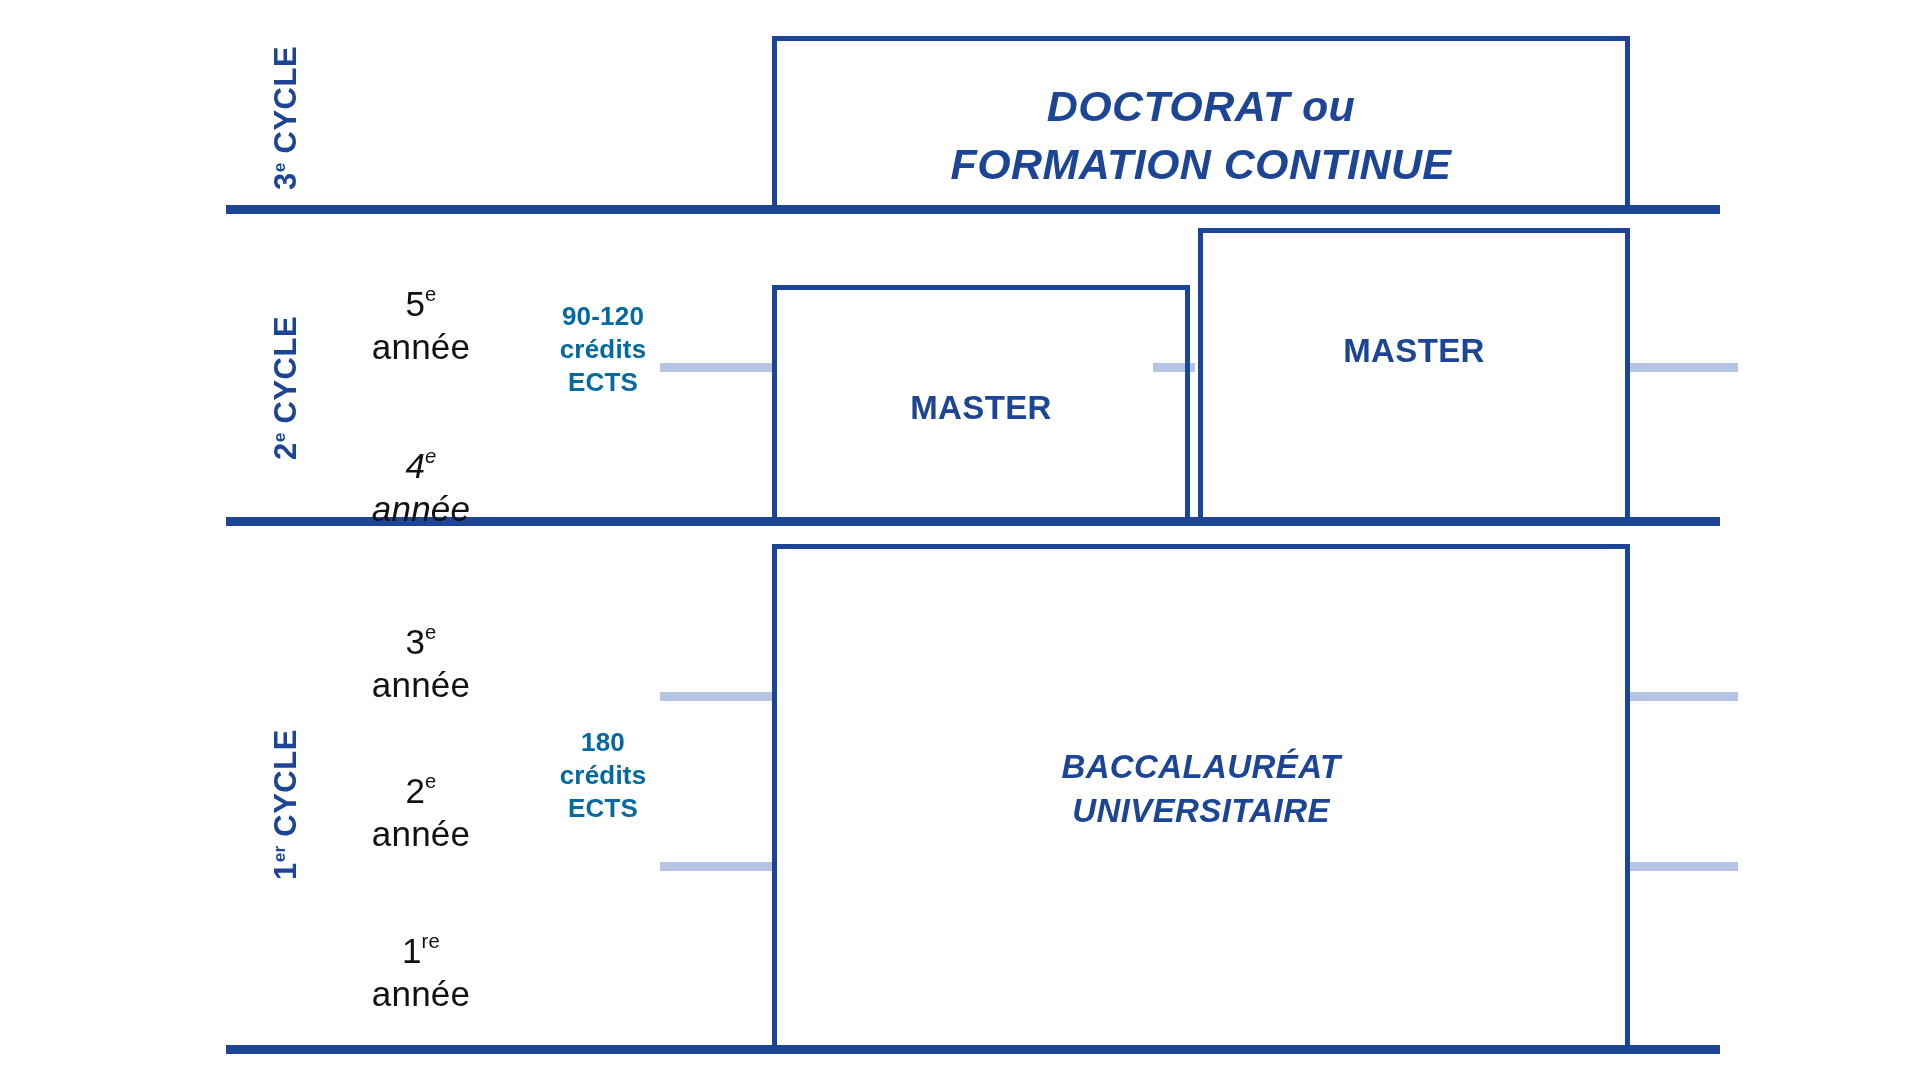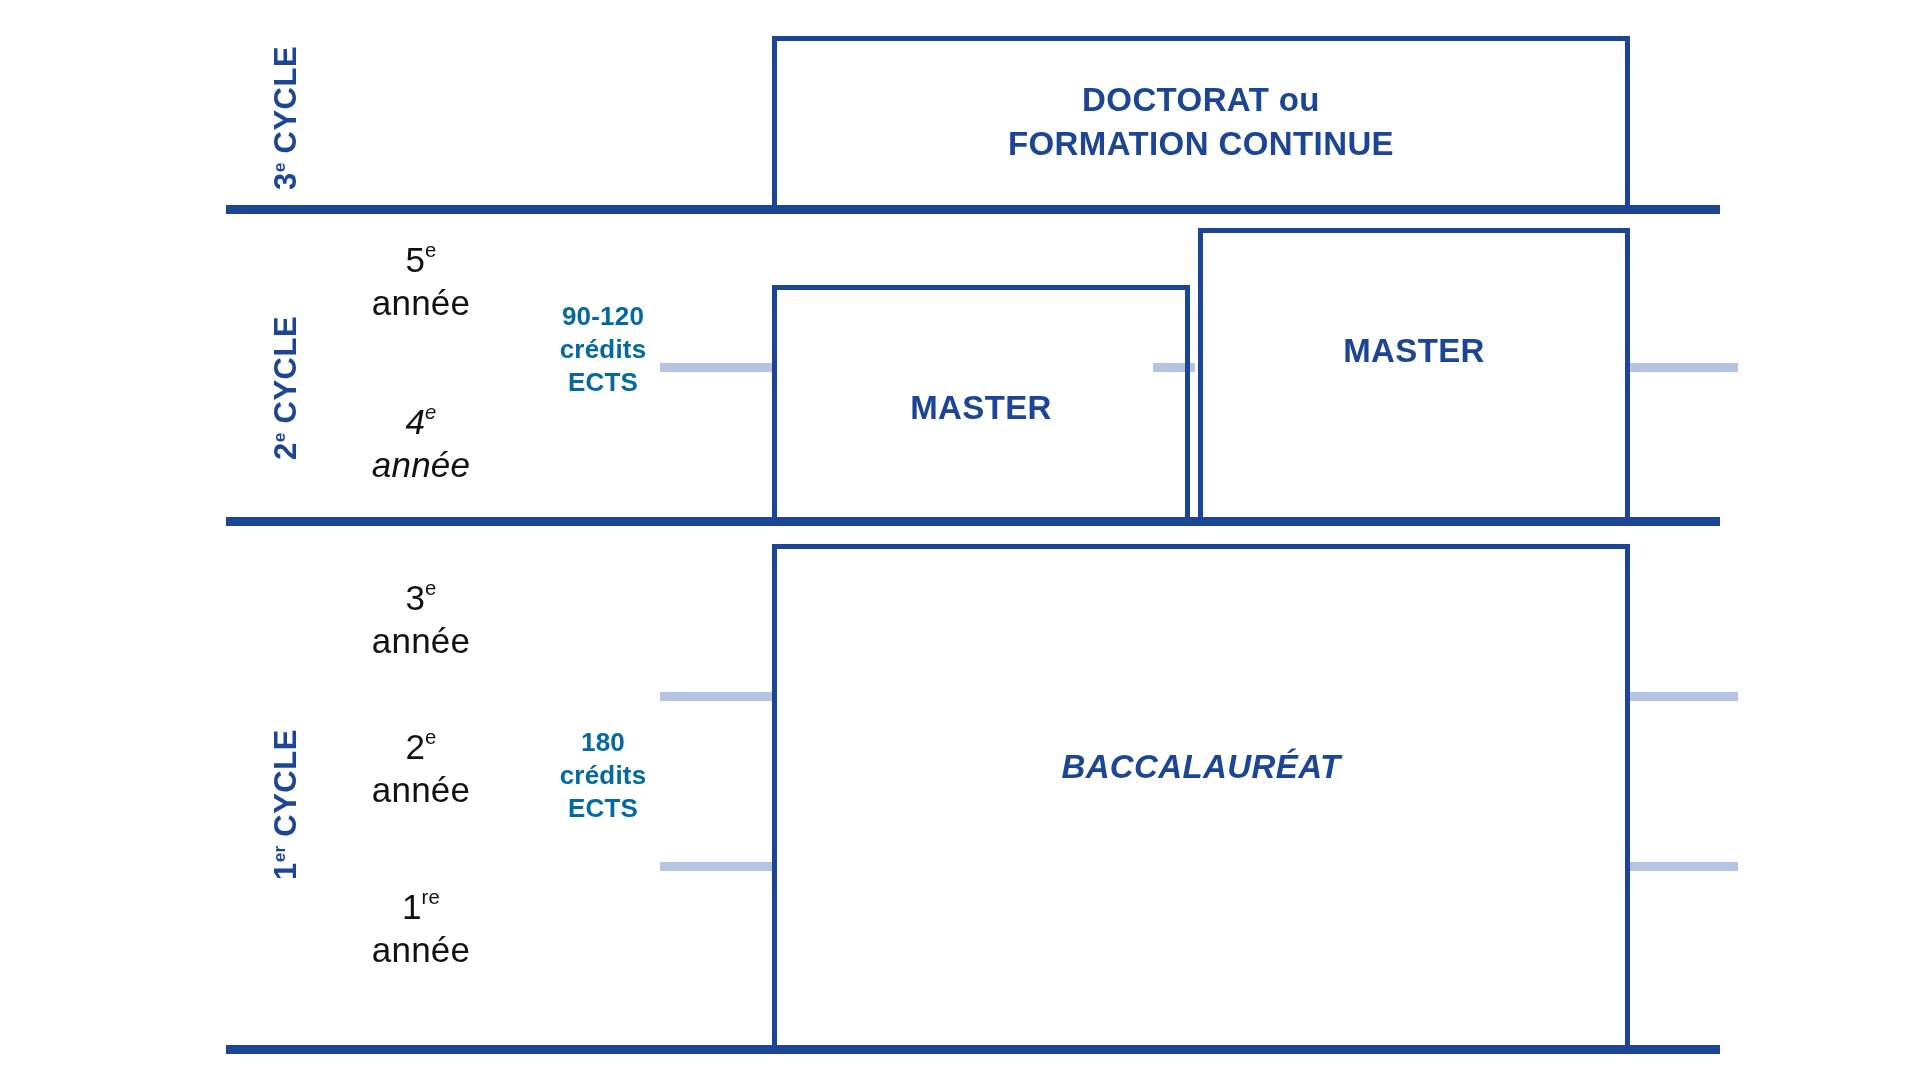--- a/index.html
+++ b/index.html
@@ -53,21 +53,22 @@
 
   
   #box-doctorat {
     left: 772px;
     top: 36px;
     width: 858px;
     height: 174px;
   }
   #label-doctorat {
     top: 37px;
-    font-size: 33px;
+    font-size: 43px;
+    font-style: italic;
   }
 
   
   #box-master-1 {
     left: 772px;
     top: 285px;
     width: 418px;
     height: 236px;
   }
   #label-master-1 {
@@ -142,20 +143,21 @@
   .year {
     position: absolute;
     width: 220px;
     text-align: center;
     color: #111111;
     font-size: 35px;
     line-height: 1.22;
     font-weight: 300;
     letter-spacing: 0.2px;
     left: 311px;
+    margin-top: 44px;
   }
   .year sup {
     font-size: 0.58em;
     vertical-align: 0.75em;
   }
   #year-5 { top: 238px; }
   #year-4 { top: 400px; font-style: italic; }
   #year-3 { top: 576px; }
   #year-2 { top: 725px; }
   #year-1 { top: 885px; }
@@ -224,16 +226,17 @@
     <div class="box-label" id="label-master-1">MASTER</div>
   </div>
 
   <div class="box" id="box-master-2">
     <div class="box-label" id="label-master-2">MASTER</div>
   </div>
 
   <div class="box" id="box-bacc">
     <div class="box-label" id="label-bacc">
       <span>BACCALAURÉAT</span><br>
+      <span>UNIVERSITAIRE</span>
     </div>
   </div>
 
 </div>
 
 </body></html>

